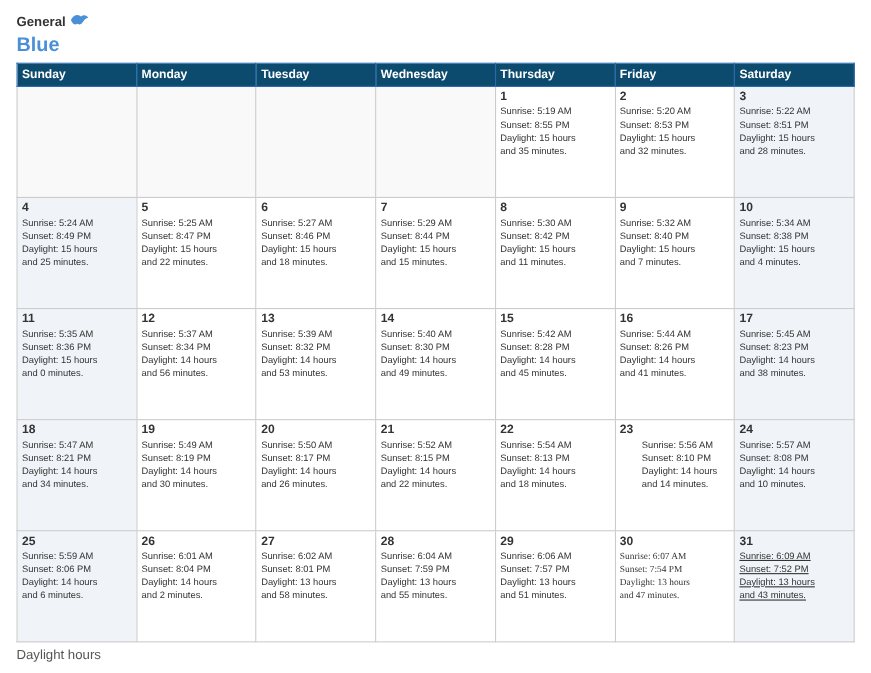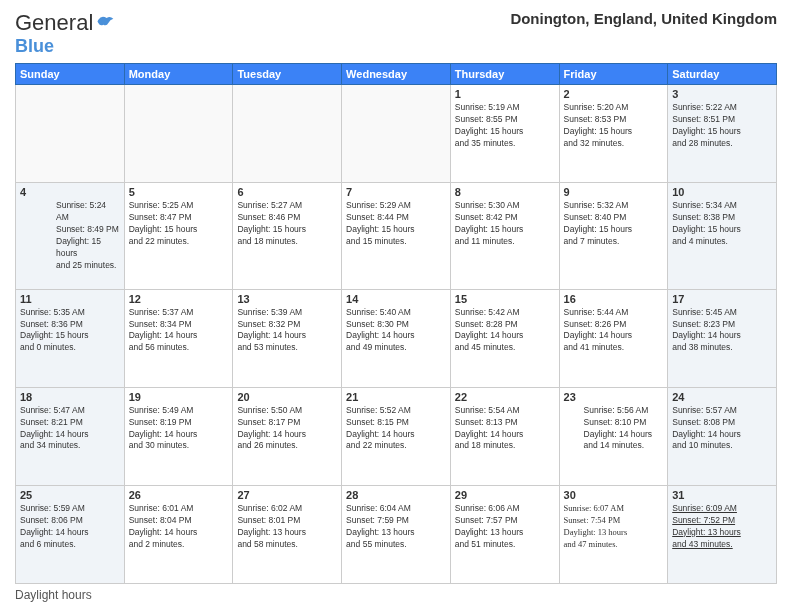--- a/index.html
+++ b/index.html
@@ -26,22 +26,22 @@
     .logo {
       display: flex;
       flex-direction: column;
       align-items: flex-start;
     }
     .logo-text {
       display: flex;
       align-items: center;
     }
     .logo-general {
-      font-size: 22px;
-      font-weight: normal;
+      font-size: 12px;
+      font-weight: bold;
       color: #333;
     }
     .logo-blue {
       font-size: 18px;
       font-weight: bold;
       color: #4a90d9;
     }
     .logo-bird {
       width: 20px;
       height: 20px;
@@ -61,21 +61,21 @@
       color: #333;
     }
     .calendar {
       flex: 1;
       border: 1px solid #ccc;
       border-collapse: collapse;
       width: 100%;
       table-layout: fixed;
     }
     .calendar th {
-      background-color: #3b82f6;
+      background-color: #0c4a6e;
       color: white;
       font-size: 11px;
       font-weight: bold;
       padding: 4px 4px;
       border: 1px solid #2a6aaf;
       text-align: left;
     }
     .calendar td {
       border: 1px solid #ccc;
       vertical-align: top;
@@ -114,21 +114,20 @@
     <div class="logo">
       <div class="logo-text">
         <span class="logo-general">General</span>
         <svg class="logo-bird" viewBox="0 0 24 24">
           <path d="M4 8 Q8 2 14 6 Q18 3 22 7 Q18 8 16 12 Q14 16 10 14 Q6 16 4 12 Q2 10 4 8Z" fill="#4a90d9"></path>
         </svg>
       </div>
       <span class="logo-blue">Blue</span>
     </div>
     <div class="title-section">
-      <div class="location">Donington, England, United Kingdom</div>
     </div>
   </div>
 
   <table class="calendar">
     <thead>
       <tr>
         <th>Sunday</th>
         <th>Monday</th>
         <th>Tuesday</th>
         <th>Wednesday</th>
@@ -161,21 +160,21 @@
             <div class="day-number">3</div>
             <div class="day-info" style="white-space: pre-line;">Sunrise: 5:22 AM
 Sunset: 8:51 PM
 Daylight: 15 hours
 and 28 minutes.</div>
           </td>
         </tr>
         <tr>
           <td class="weekend">
             <div class="day-number">4</div>
-            <div class="day-info" style="white-space: pre-line; margin-left: 36px;">Sunrise: 5:24 AM
+            <div class="day-info" style="white-space: pre-line;">Sunrise: 5:24 AM
 Sunset: 8:49 PM
 Daylight: 15 hours
 and 25 minutes.</div>
           </td>
           <td>
             <div class="day-number">5</div>
             <div class="day-info" style="white-space: pre-line;">Sunrise: 5:25 AM
 Sunset: 8:47 PM
 Daylight: 15 hours
 and 22 minutes.</div>

